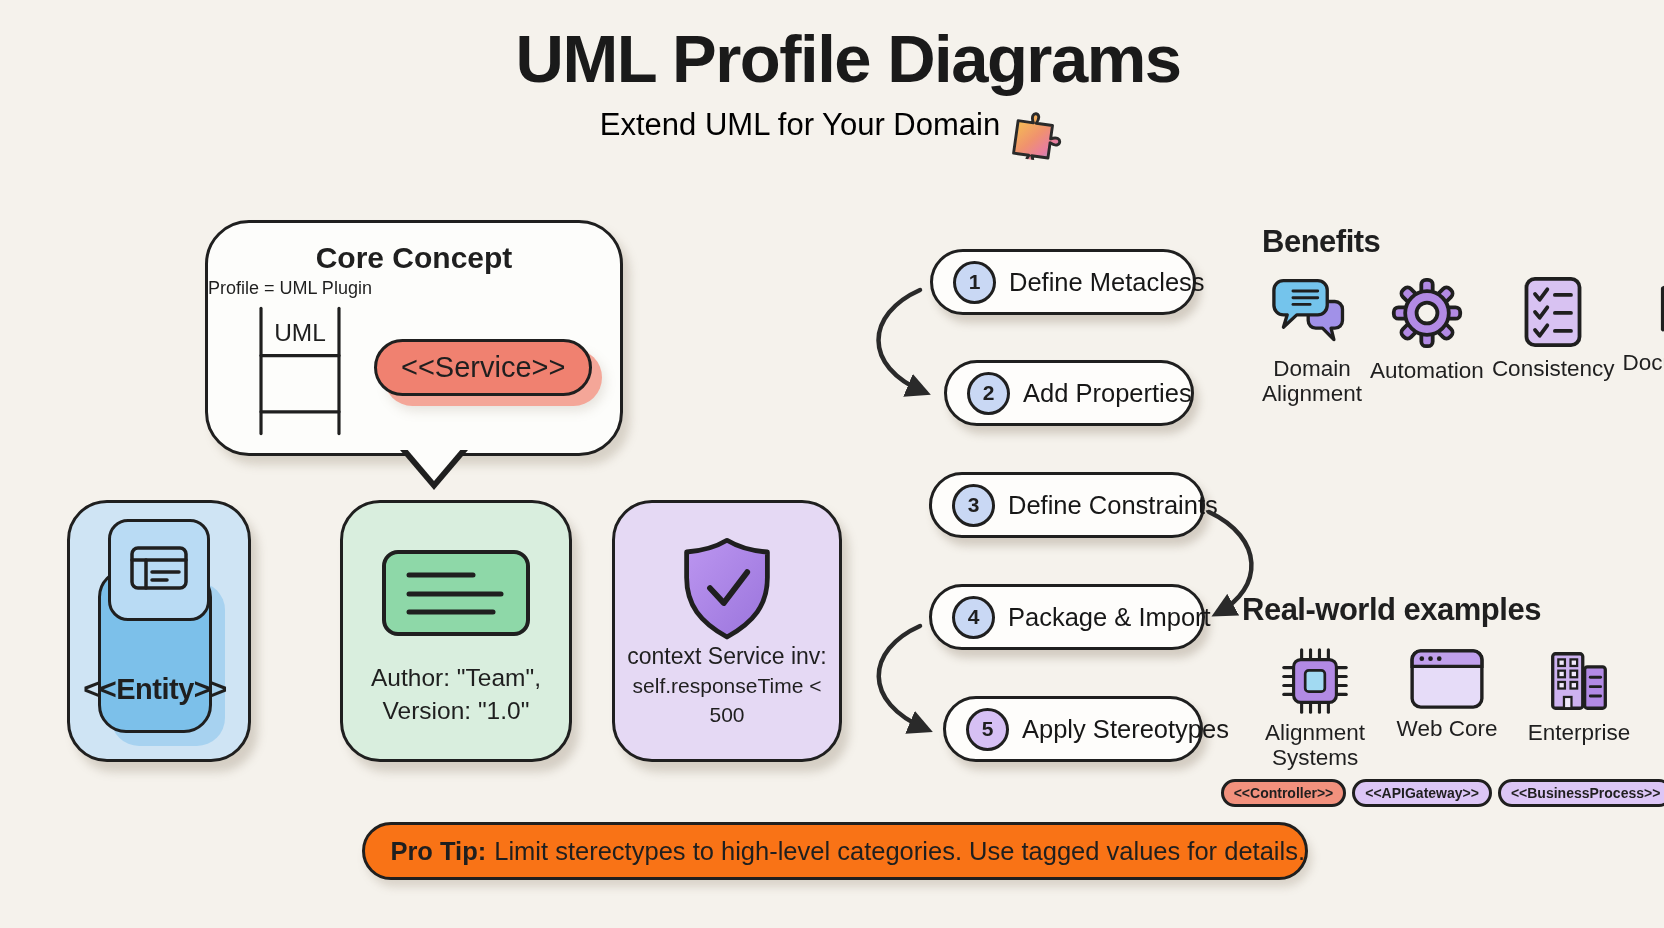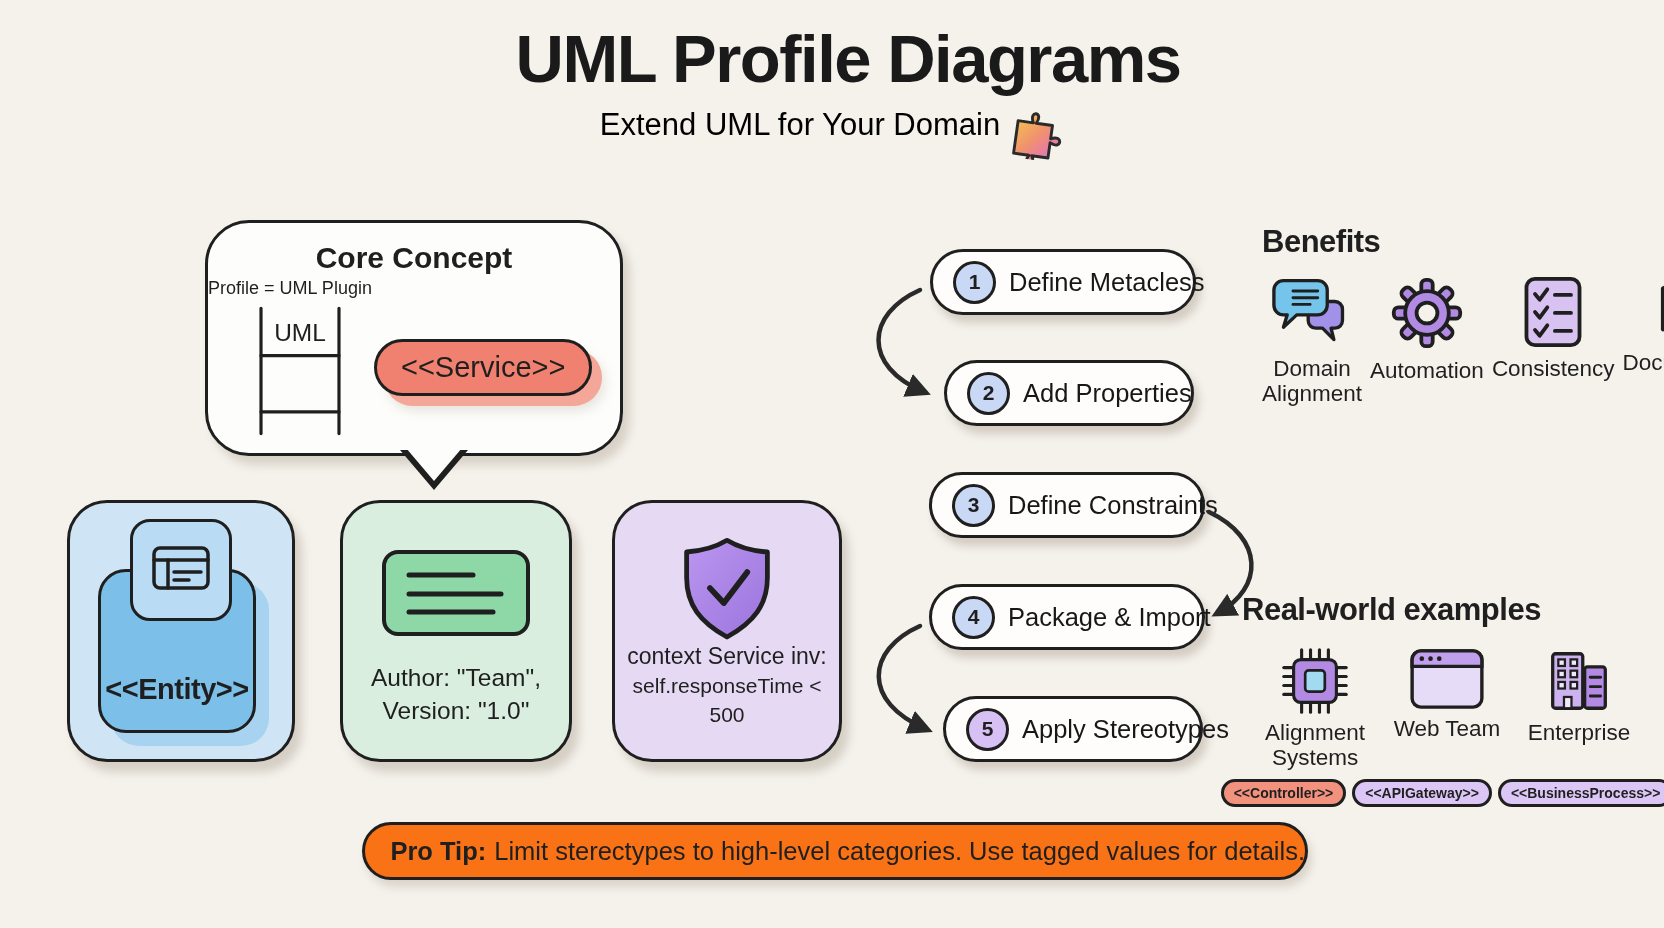--- a/index.html
+++ b/index.html
@@ -27,21 +27,21 @@
   .bubble-sub{font-size:18px;font-weight:400;text-align:left;margin-top:3px;}
   .bubble-row{display:flex;align-items:flex-start;padding:4px 0 0 42px;}
   .service-pill{
     margin:36px 0 0 24px;padding:9px 24px;background:#f08170;border:3px solid #1f1f1f;
     border-radius:34px;font-size:29px;font-weight:400;white-space:nowrap;
     box-shadow:10px 10px 0 #f4a698,13px 15px 12px rgba(140,125,105,.2);
   }
   
   .card{position:absolute;top:500px;height:262px;border:3.5px solid #1f1f1f;border-radius:40px;
     box-shadow:7px 10px 10px rgba(140,125,105,.3);box-sizing:border-box;}
-  .card-entity{left:67px;width:228px;background:#cfe4f4;}
+  .card-entity{left:67px;width:184px;background:#cfe4f4;}
   .stamp{position:absolute;left:28px;right:36px;top:66px;bottom:26px;background:#7cc0ea;
     border:3.5px solid #1f1f1f;border-radius:28px;box-shadow:13px 13px 0 #a7d2f0;
     display:flex;align-items:flex-end;justify-content:center;padding-bottom:24px;}
   .entity-label{font-size:29px;font-weight:700;letter-spacing:-0.5px;}
   .tile{position:absolute;top:16px;left:50%;transform:translateX(-50%);width:96px;height:96px;
     background:#b9dbf4;border:3.5px solid #1f1f1f;border-radius:20px;z-index:2;
     display:flex;align-items:center;justify-content:center;}
   .card-green{left:340px;width:232px;background:#d9eede;display:flex;flex-direction:column;align-items:center;}
   .note-icon{margin-top:46px;}
   .card-text{font-size:24.5px;text-align:center;line-height:1.32;margin-top:auto;margin-bottom:32px;}
@@ -299,21 +299,21 @@
         <div class="example-label">Alignment Systems</div>
       </div>
       <div class="example">
         <svg width="76" height="62" viewBox="0 0 78 64">
           <rect x="3" y="3" width="72" height="58" rx="9" fill="#e6dcf8" stroke="#1f1f1f" stroke-width="3.5"></rect>
           <path d="M3 12 a9 9 0 0 1 9 -9 h54 a9 9 0 0 1 9 9 v7 H3 z" fill="#c0a0ec" stroke="#1f1f1f" stroke-width="3.5"></path>
           <circle cx="13" cy="11" r="2.4" fill="#1f1f1f"></circle>
             <circle cx="22" cy="11" r="2.4" fill="#1f1f1f"></circle>
             <circle cx="31" cy="11" r="2.4" fill="#1f1f1f"></circle>
         </svg>
-        <div class="example-label">Web Team</div>
+        <div class="example-label">Web Core</div>
       </div>
       <div class="example">
         <svg width="62" height="66" viewBox="0 0 66 70">
           <rect x="5" y="6" width="32" height="58" rx="3" fill="#cdb2f0" stroke="#1f1f1f" stroke-width="3.5"></rect>
           <rect x="39" y="20" width="22" height="44" rx="3" fill="#b28ae4" stroke="#1f1f1f" stroke-width="3.5"></rect>
           <g fill="#f0e9fb" stroke="#1f1f1f" stroke-width="2.4">
             <rect x="11" y="12" width="7" height="7"></rect>
               <rect x="24" y="12" width="7" height="7"></rect>
             <rect x="11" y="24" width="7" height="7"></rect>
               <rect x="24" y="24" width="7" height="7"></rect>

